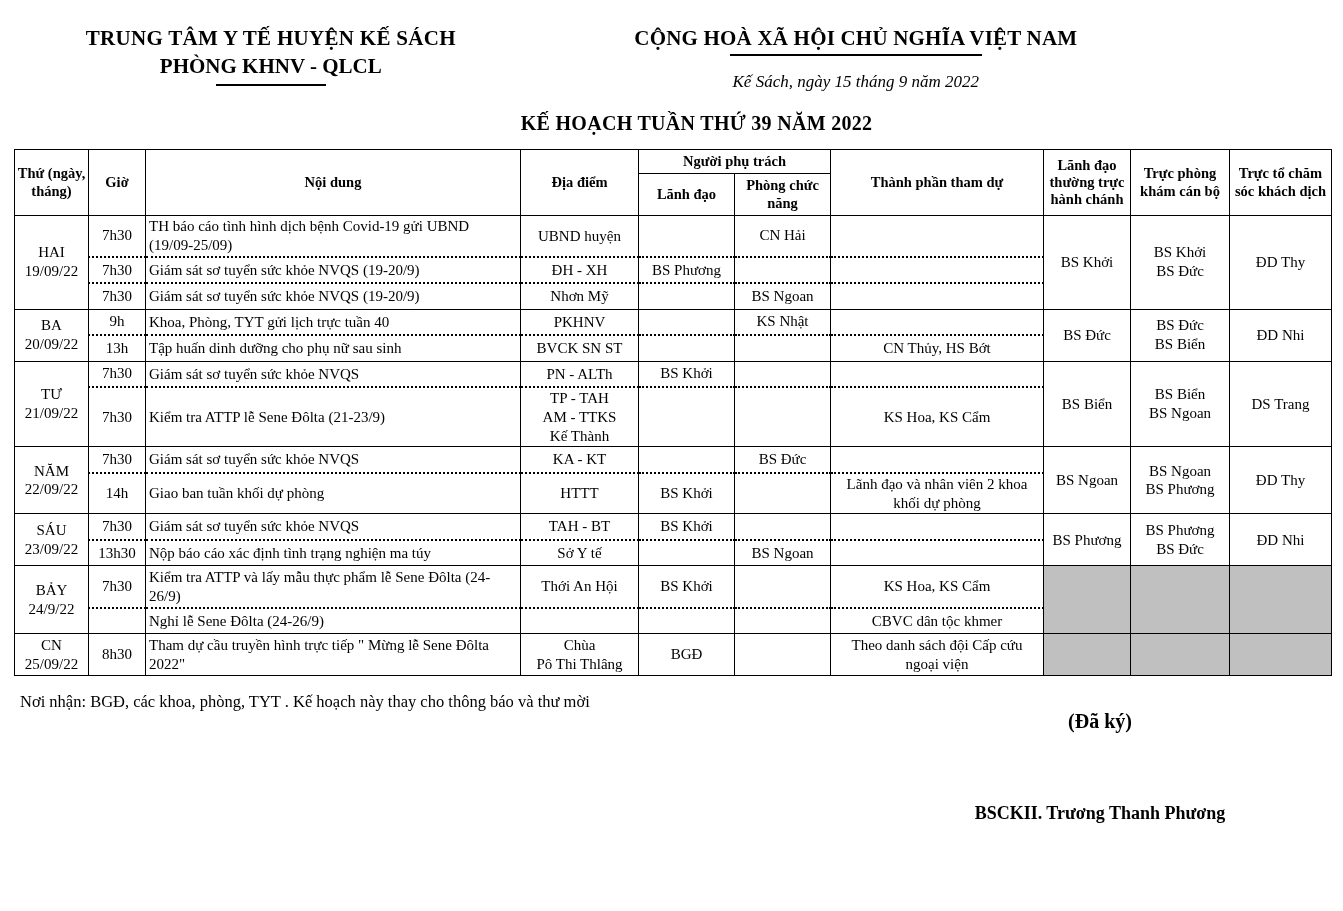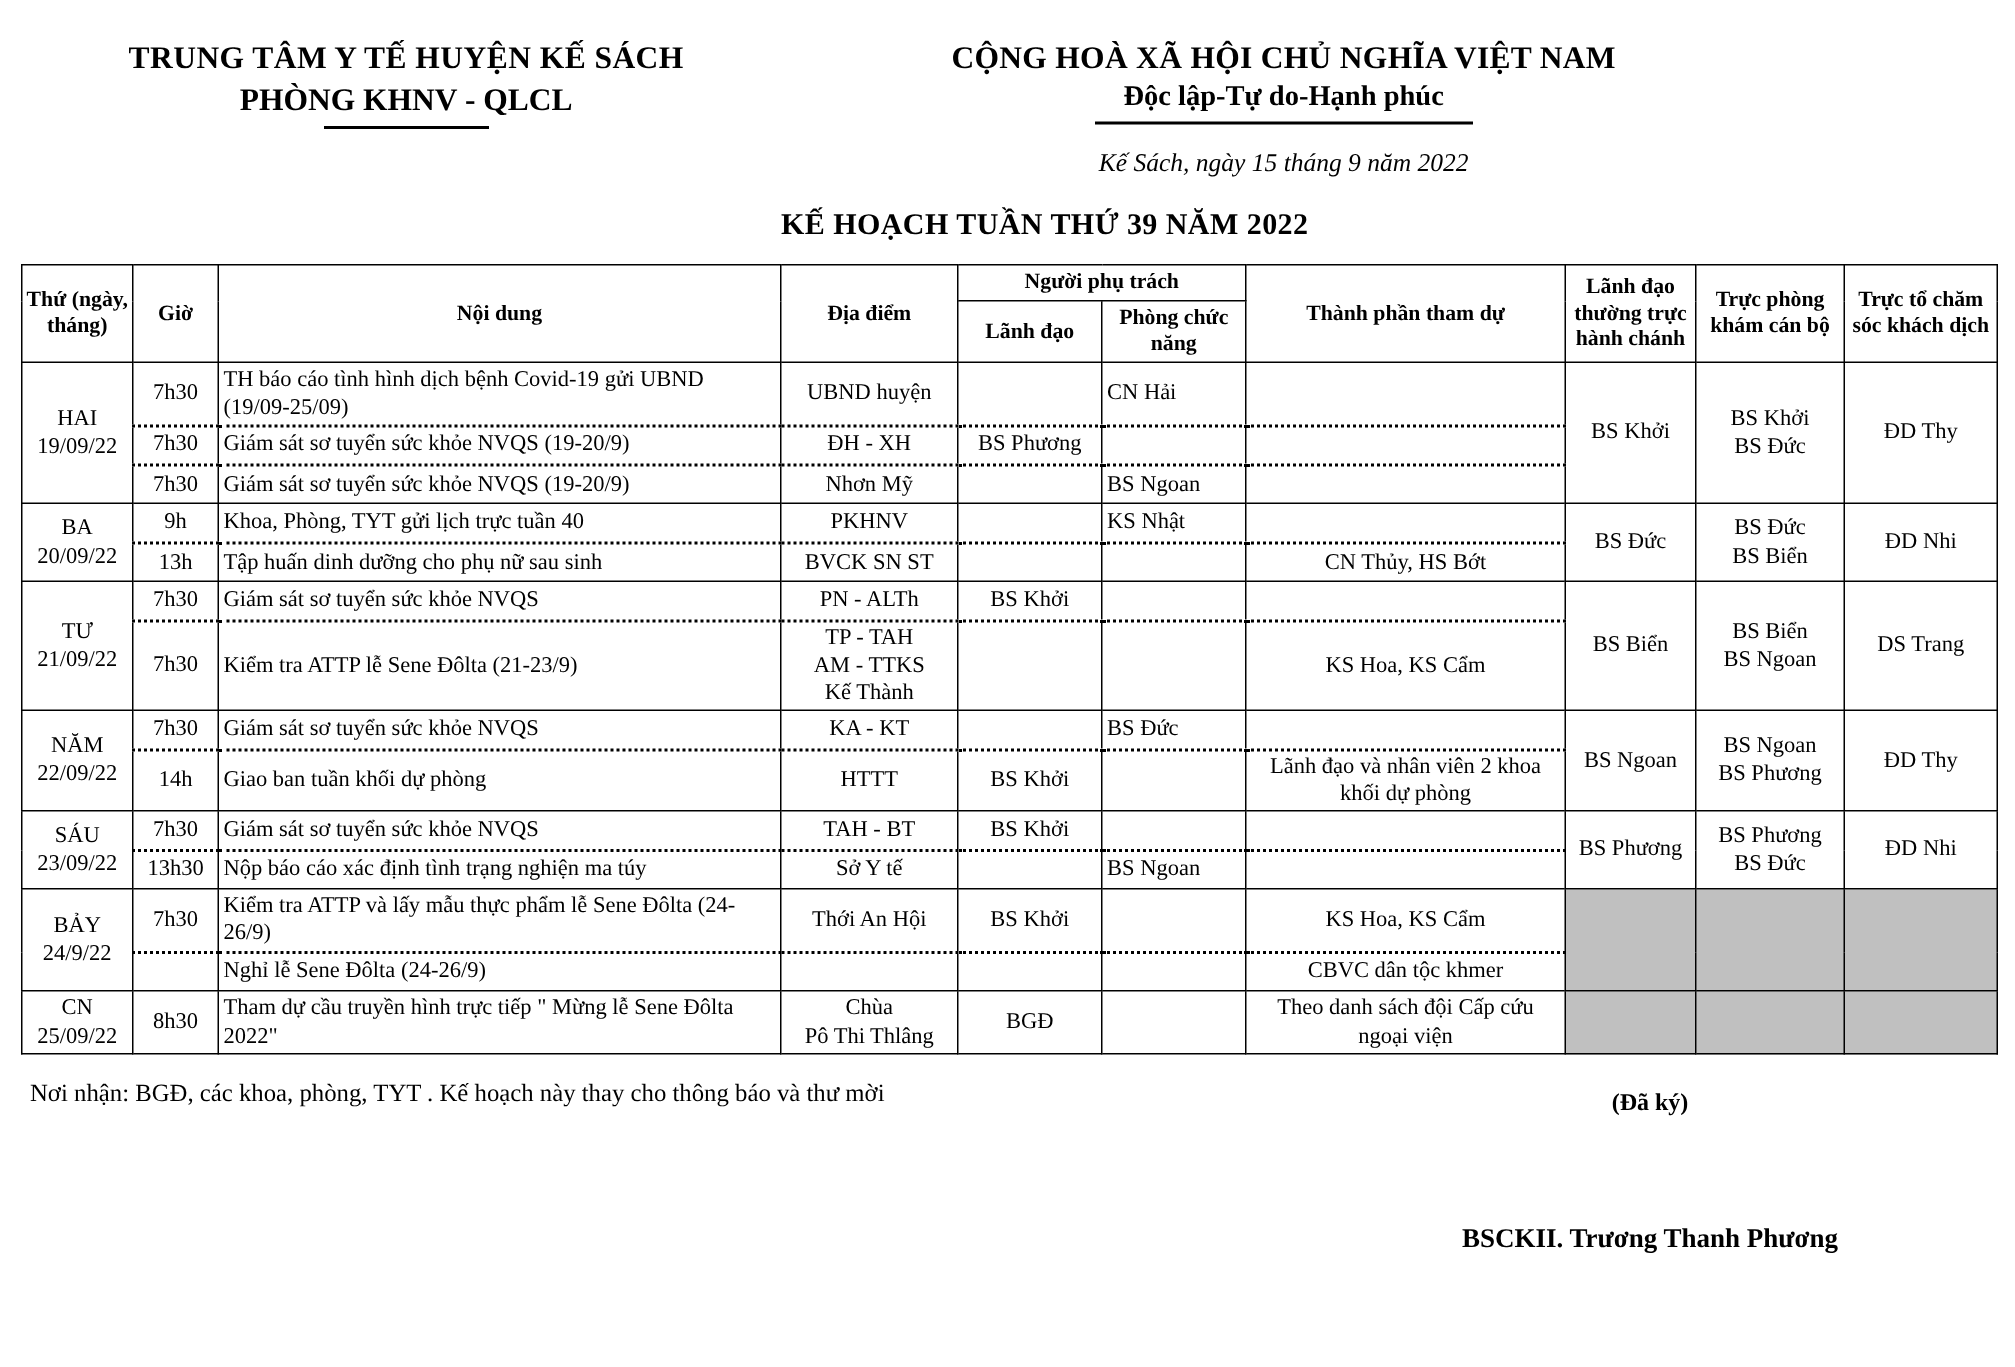--- a/index.html
+++ b/index.html
@@ -109,21 +109,21 @@
     font-weight: bold;
     font-size: 14.5px;
     line-height: 1.18;
     padding: 3px 2px;
   }
   .c-day    { width: 74px;  text-align: center; font-weight: bold; font-size: 14px; line-height:1.25; }
   .c-time   { width: 57px;  text-align: center; }
   .c-content{ width: 375px; text-align: left; padding-left: 5px; line-height: 1.25; }
   .c-place  { width: 118px; text-align: center; line-height: 1.25; }
   .c-lead   { width: 101px; text-align: center; }
-  .c-func   { width: 90px;  }
+  .c-func   { width: 90px;  text-align: center; }
   .c-attend { width: 213px; text-align: center; line-height: 1.25; }
   .c-onduty { width: 87px;  text-align: center; line-height: 1.25; }
   .c-clinic { width: 99px;  text-align: center; line-height: 1.25; }
   .c-care   { width: 102px; text-align: center; line-height: 1.25; }
 
   
   .dot-b { border-bottom: 2px dotted #000 !important; }
   .dot-t { border-top: 2px dotted #000 !important; }
 
   .gray { background: #c0c0c0; }
@@ -149,42 +149,42 @@
     top: 8px;
     width: 400px;
     text-align: center;
   }
   .sign-title {
     font-size: 20px;
     font-weight: bold;
     letter-spacing: .4px;
   }
   .sign-signed {
-    font-size: 16px;
-    font-weight: bold;
+    font-size: 20px;
+    font-weight: bold;
+    margin-top: 10px;
   }
   .sign-name {
     font-size: 18px;
     font-weight: bold;
     margin-top: 70px;
   }
 </style>
 </head>
 <body>
 
 <div class="header">
   <div class="hdr-left">
     <div class="org-line1">TRUNG TÂM Y TẾ HUYỆN KẾ SÁCH</div>
     <div class="org-line2">PHÒNG KHNV - QLCL</div>
     <div class="rule-short"></div>
   </div>
   <div class="hdr-right">
     <div class="nation-line1">CỘNG HOÀ XÃ HỘI CHỦ NGHĨA VIỆT NAM</div>
     <div>
-      <div class="nation-line2">Độc lập-Tự do-Hạnh phúc</div>
       <div class="rule-long"></div>
     </div>
     <div class="place-date">Kế Sách, ngày 15  tháng 9 năm 2022</div>
   </div>
 </div>
 
 <div class="doc-title">KẾ HOẠCH TUẦN THỨ 39  NĂM 2022</div>
 
 <div class="table-wrap">
   <table class="sched">

